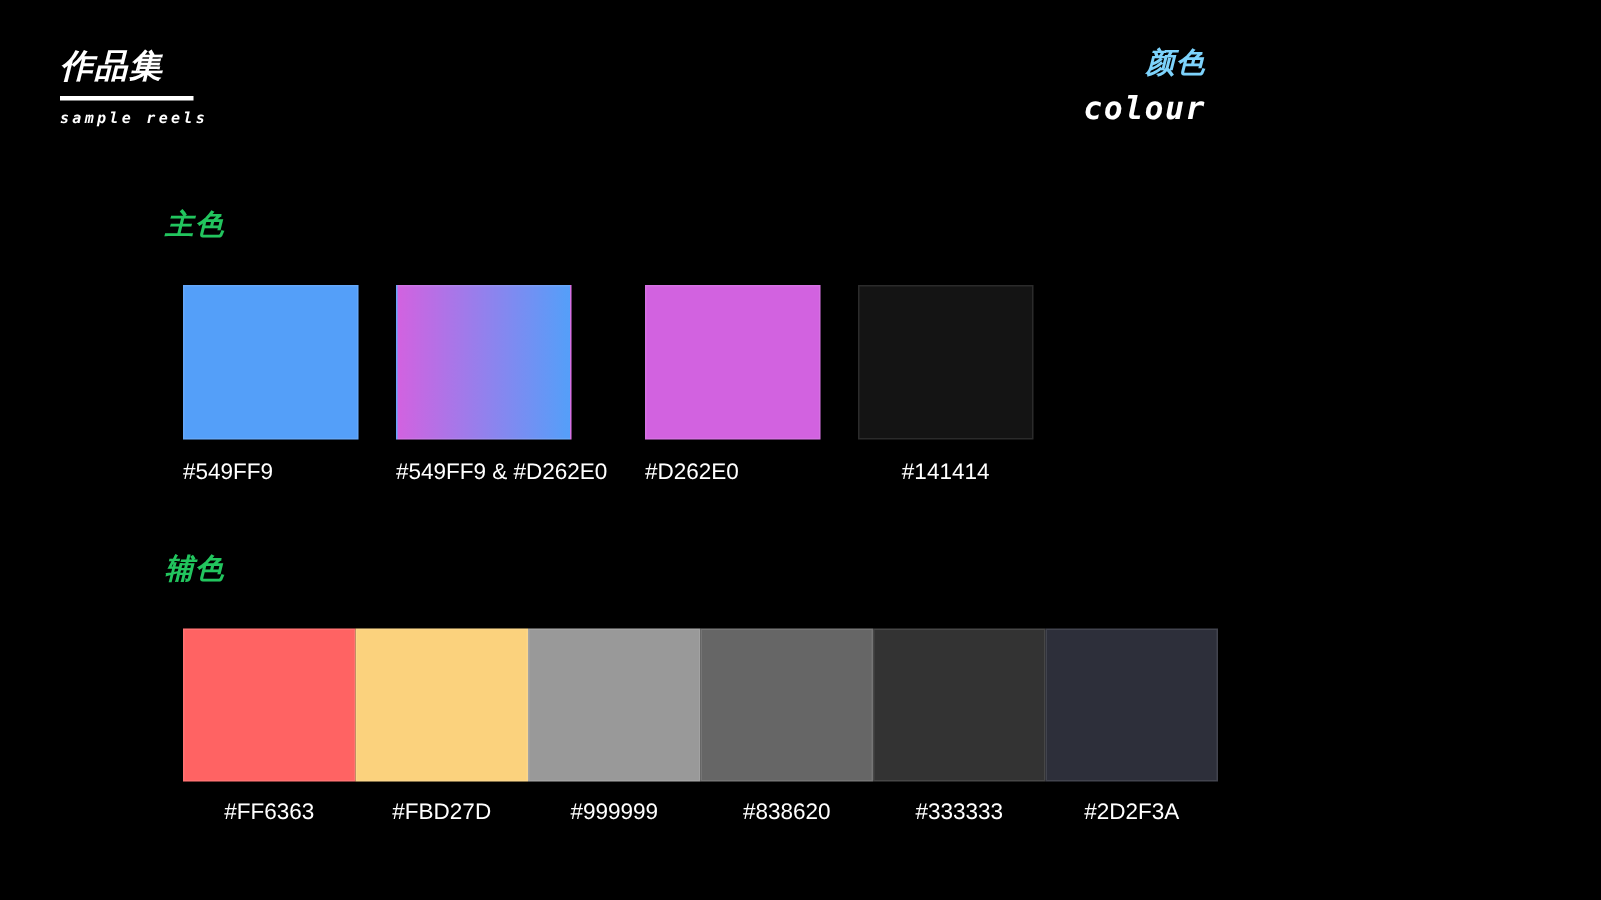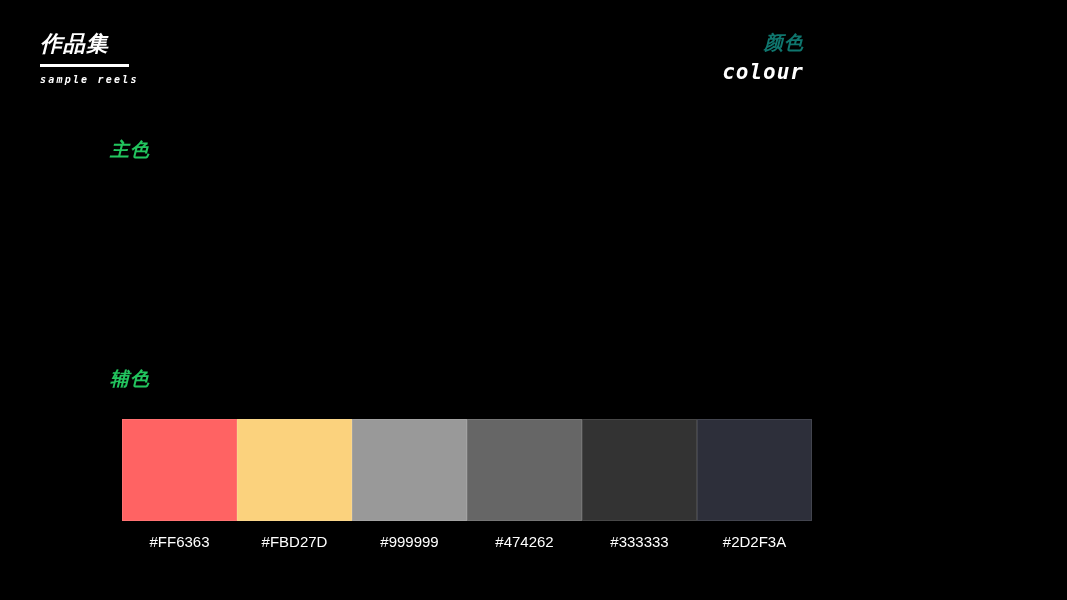--- a/index.html
+++ b/index.html
@@ -26,21 +26,21 @@
   .brand-sub {
     font-family:"DejaVu Sans Mono", monospace;
     font-size:10px; font-weight:bold; font-style:italic;
     color:#ffffff; letter-spacing:2.2px; white-space:nowrap;text-align:center;
   }
 
   .corner { position:absolute; right:42px; top:32px; text-align:right; }
   .corner-cn {
     font-family:"Liberation Sans", sans-serif;
     font-size:19px; font-weight:bold; font-style:italic;
-    color:#0f766e; letter-spacing:1px; line-height:1.15;
+    color:#7dd3fc; letter-spacing:1px; line-height:1.15;
   }
   .corner-en {
     font-family:"DejaVu Sans Mono", monospace;
     font-size:21px; font-weight:bold; font-style:italic;
     color:#ffffff; letter-spacing:1px; margin-top:6px;margin-left:40px;
   }
 
   
   .section-title {
     position:absolute; left:110px;
@@ -83,38 +83,56 @@
     <div class="brand-rule"></div>
     <div class="brand-sub">sample reels</div>
   </div>
 
   <div class="corner">
     <div class="corner-cn">颜色</div>
     <div class="corner-en">colour</div>
   </div>
 
   <div class="section-title" id="sec1-title">主色</div>
+  <div class="swatch-row" id="row-primary">
+      <div class="swatch-cell wide">
+        <div class="chip" style="background: rgb(84, 159, 249);"></div>
+        <div class="chip-label" style="text-align: left;">#549FF9</div>
+      </div>
+      <div class="swatch-cell wide">
+        <div class="chip" style="background: linear-gradient(90deg, rgb(210, 98, 224) 0%, rgb(84, 159, 249) 100%);"></div>
+        <div class="chip-label" style="text-align: left;">#549FF9 &amp; #D262E0</div>
+      </div>
+      <div class="swatch-cell wide">
+        <div class="chip" style="background: rgb(210, 98, 224);"></div>
+        <div class="chip-label" style="text-align: left;">#D262E0</div>
+      </div>
+      <div class="swatch-cell center">
+        <div class="chip" style="background: rgb(20, 20, 20);"></div>
+        <div class="chip-label" style="text-align: center;">#141414</div>
+      </div>
+    </div>
 
   <div class="section-title" id="sec2-title">辅色</div>
   <div class="swatch-row" id="row-secondary">
       <div class="swatch-cell center">
         <div class="chip" style="background: rgb(255, 99, 99);"></div>
         <div class="chip-label" style="text-align: center;">#FF6363</div>
       </div>
       <div class="swatch-cell center">
         <div class="chip" style="background: rgb(251, 210, 125);"></div>
         <div class="chip-label" style="text-align: center;">#FBD27D</div>
       </div>
       <div class="swatch-cell center">
         <div class="chip" style="background: rgb(153, 153, 153);"></div>
         <div class="chip-label" style="text-align: center;">#999999</div>
       </div>
       <div class="swatch-cell center">
         <div class="chip" style="background: rgb(102, 102, 102);"></div>
-        <div class="chip-label" style="text-align: center;">#474262</div>
+        <div class="chip-label" style="text-align: center;">#838620</div>
       </div>
       <div class="swatch-cell center">
         <div class="chip" style="background: rgb(51, 51, 51);"></div>
         <div class="chip-label" style="text-align: center;">#333333</div>
       </div>
       <div class="swatch-cell center">
         <div class="chip" style="background: rgb(45, 47, 58);"></div>
         <div class="chip-label" style="text-align: center;">#2D2F3A</div>
       </div>
     </div>

